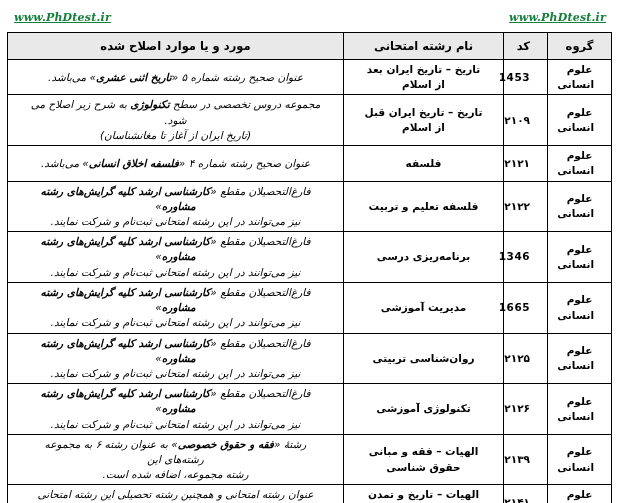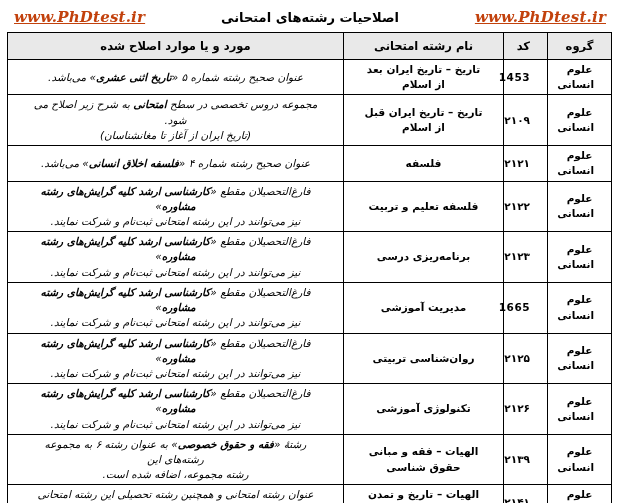--- a/index.html
+++ b/index.html
@@ -25,22 +25,22 @@
     display: flex;
     align-items: center;
     justify-content: space-between;
     height: 26px;
     padding: 0 6px;
   }
   .brand {
     font-family: "DejaVu Serif", "Liberation Serif", serif;
     font-weight: bold;
     font-style: italic;
-    font-size: 15px;
-    color: #c2410c;
+    font-size: 11px;
+    color: #15803d;
     letter-spacing: 0.2px;
     text-decoration: underline;
     white-space: nowrap;
   }
   .doc-title {
     font-size: 13px;
     font-weight: bold;
     color: #000;
     white-space: nowrap;
   }
@@ -90,21 +90,20 @@
   .row-h1 { height: 22px; }
   .row-h2 { height: 32px; }
 </style>
 </head>
 <body>
 
 <div class="page">
 
   <div class="header-row">
     <div class="brand">www.PhDtest.ir</div>
-    <div class="doc-title">اصلاحیات رشته‌های امتحانی</div>
     <div class="brand">www.PhDtest.ir</div>
   </div>
 
   <table class="main">
     <colgroup>
       <col class="c-group">
       <col class="c-code">
       <col class="c-name">
       <col class="c-desc">
     </colgroup>
@@ -123,21 +122,21 @@
           <td class="name">تاریخ – تاریخ ایران بعد از اسلام</td>
           <td class="desc">
             <span class="ln">عنوان صحیح رشته شماره ۵ «<b>تاریخ اثنی عشری</b>» می‌باشد.</span>
           </td>
         </tr>
         <tr class="row-h2">
           <td class="group">علوم انسانی</td>
           <td class="code">۲۱۰۹</td>
           <td class="name">تاریخ – تاریخ ایران قبل از اسلام</td>
           <td class="desc">
-            <span class="ln">مجموعه دروس تخصصی در سطح <b>امتحانی</b> به شرح زیر اصلاح می شود.</span>
+            <span class="ln">مجموعه دروس تخصصی در سطح <b>تکنولوژی</b> به شرح زیر اصلاح می شود.</span>
             <span class="ln">(تاریخ ایران از آغاز تا مغانشناسان)</span>
           </td>
         </tr>
         <tr class="row-h1">
           <td class="group">علوم انسانی</td>
           <td class="code">۲۱۲۱</td>
           <td class="name">فلسفه</td>
           <td class="desc">
             <span class="ln">عنوان صحیح رشته شماره ۴ «<b>فلسفه اخلاق انسانی</b>» می‌باشد.</span>
           </td>
@@ -146,21 +145,21 @@
           <td class="group">علوم انسانی</td>
           <td class="code">۲۱۲۲</td>
           <td class="name">فلسفه تعلیم و تربیت</td>
           <td class="desc">
             <span class="ln">فارغ‌التحصیلان مقطع «<b>کارشناسی ارشد کلیه گرایش‌های رشته مشاوره</b>»</span>
             <span class="ln">نیز می‌توانند در این رشته امتحانی ثبت‌نام و شرکت نمایند.</span>
           </td>
         </tr>
         <tr class="row-h2">
           <td class="group">علوم انسانی</td>
-          <td class="code">۲۱۲۳</td>
+          <td class="code">1346</td>
           <td class="name">برنامه‌ریزی درسی</td>
           <td class="desc">
             <span class="ln">فارغ‌التحصیلان مقطع «<b>کارشناسی ارشد کلیه گرایش‌های رشته مشاوره</b>»</span>
             <span class="ln">نیز می‌توانند در این رشته امتحانی ثبت‌نام و شرکت نمایند.</span>
           </td>
         </tr>
         <tr class="row-h2">
           <td class="group">علوم انسانی</td>
           <td class="code">1665</td>
           <td class="name">مدیریت آموزشی</td>

